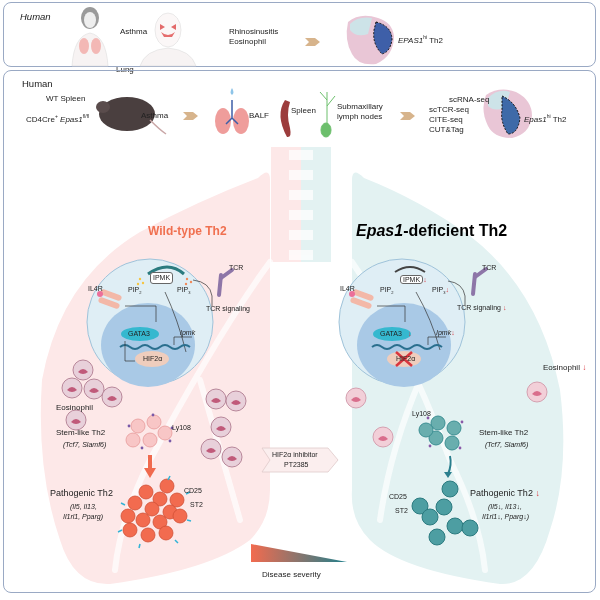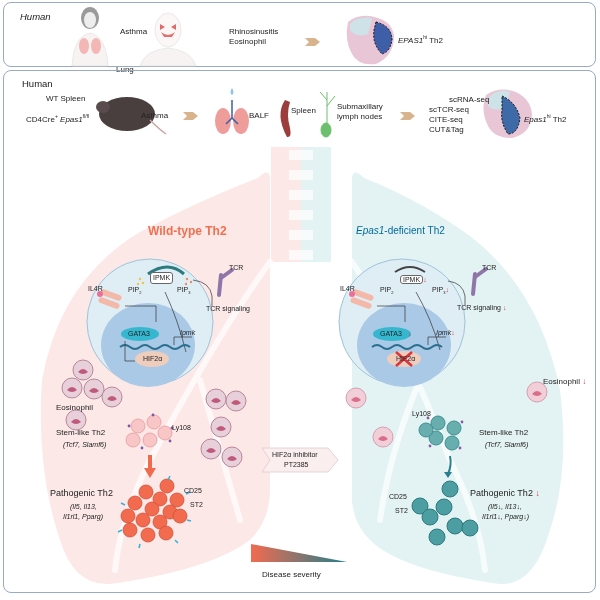--- a/index.html
+++ b/index.html
@@ -309,33 +309,33 @@
 <div class="lbl" style="left:56px;top:403px;">Eosinophil</div>
 <div class="lbl" style="left:56px;top:428px;">Stem-like Th2</div>
 <div class="lbl i" style="left:63px;top:440px;font-size:7px;">(Tcf7, Slamf6)</div>
 <div class="lbl" style="left:172px;top:423px;font-size:7px;">Ly108</div>
 <div class="lbl" style="left:50px;top:488px;font-size:9px;">Pathogenic Th2</div>
 <div class="lbl i" style="left:70px;top:502px;font-size:7px;">(Il5, Il13,</div>
 <div class="lbl i" style="left:63px;top:512px;font-size:7px;">Il1rl1, Pparg)</div>
 <div class="lbl" style="left:184px;top:486px;font-size:7px;">CD25</div>
 <div class="lbl" style="left:190px;top:500px;font-size:7px;">ST2</div>
 
-<div class="lbl" style="left:356px;top:226px;font-size:10px;font-weight:normal;color:#0369a1;">
+<div class="lbl" style="left:356px;top:226px;font-size:16px;font-weight:bold;color:#000000;">
   <span class="i">Epas1</span><span>-deficient Th2</span>
 </div>
 <div class="lbl" style="left:340px;top:284px;font-size:7px;">IL4R</div>
 <div class="lbl" style="left:482px;top:263px;font-size:7px;">TCR</div>
 <div class="lbl" style="left:380px;top:285px;font-size:7px;"><span>PIP</span><sub style="font-size:4px">2</sub></div>
 <div class="lbl" style="left:400px;top:275px;font-size:7px;"><span style="border:1px solid #666;border-radius:3px;padding:0 2px;background:#fff;">IPMK</span><span class="down">↓</span></div>
 <div class="lbl" style="left:432px;top:285px;font-size:7px;"><span>PIP</span><sub style="font-size:4px">3</sub><span class="down">↓</span></div>
 <div class="lbl" style="left:457px;top:303px;font-size:7px;"><span>TCR signaling</span> <span class="down">↓</span></div>
 <div class="lbl" style="left:380px;top:329px;font-size:7px;"><span>GATA3</span><span class="down" style="margin-left:6px">↓</span></div>
 <div class="lbl" style="left:436px;top:328px;font-size:7px;"><span class="i">Ipmk</span><span class="down">↓</span></div>
 <div class="lbl" style="left:396px;top:354px;font-size:7px;">HIF2α</div>
-<div class="lbl" style="left:499px;top:377px;padding-left:44px;"><span>Eosinophil</span> <span class="down">↓</span></div>
+<div class="lbl" style="left:499px;top:363px;padding-left:44px;"><span>Eosinophil</span> <span class="down">↓</span></div>
 <div class="lbl" style="left:412px;top:409px;font-size:7px;">Ly108</div>
 <div class="lbl" style="left:479px;top:428px;">Stem-like Th2</div>
 <div class="lbl i" style="left:485px;top:440px;font-size:7px;">(Tcf7, Slamf6)</div>
 <div class="lbl" style="left:470px;top:488px;font-size:9px;"><span>Pathogenic Th2</span> <span class="down">↓</span></div>
 <div class="lbl i" style="left:488px;top:502px;font-size:7px;">(Il5↓, Il13↓,</div>
 <div class="lbl i" style="left:482px;top:512px;font-size:7px;">Il1rl1↓, Pparg↓)</div>
 <div class="lbl" style="left:389px;top:492px;font-size:7px;">CD25</div>
 <div class="lbl" style="left:395px;top:506px;font-size:7px;">ST2</div>
 
 <div class="lbl" style="left:272px;top:450px;font-size:7px;">HIF2α inhibitor</div>

